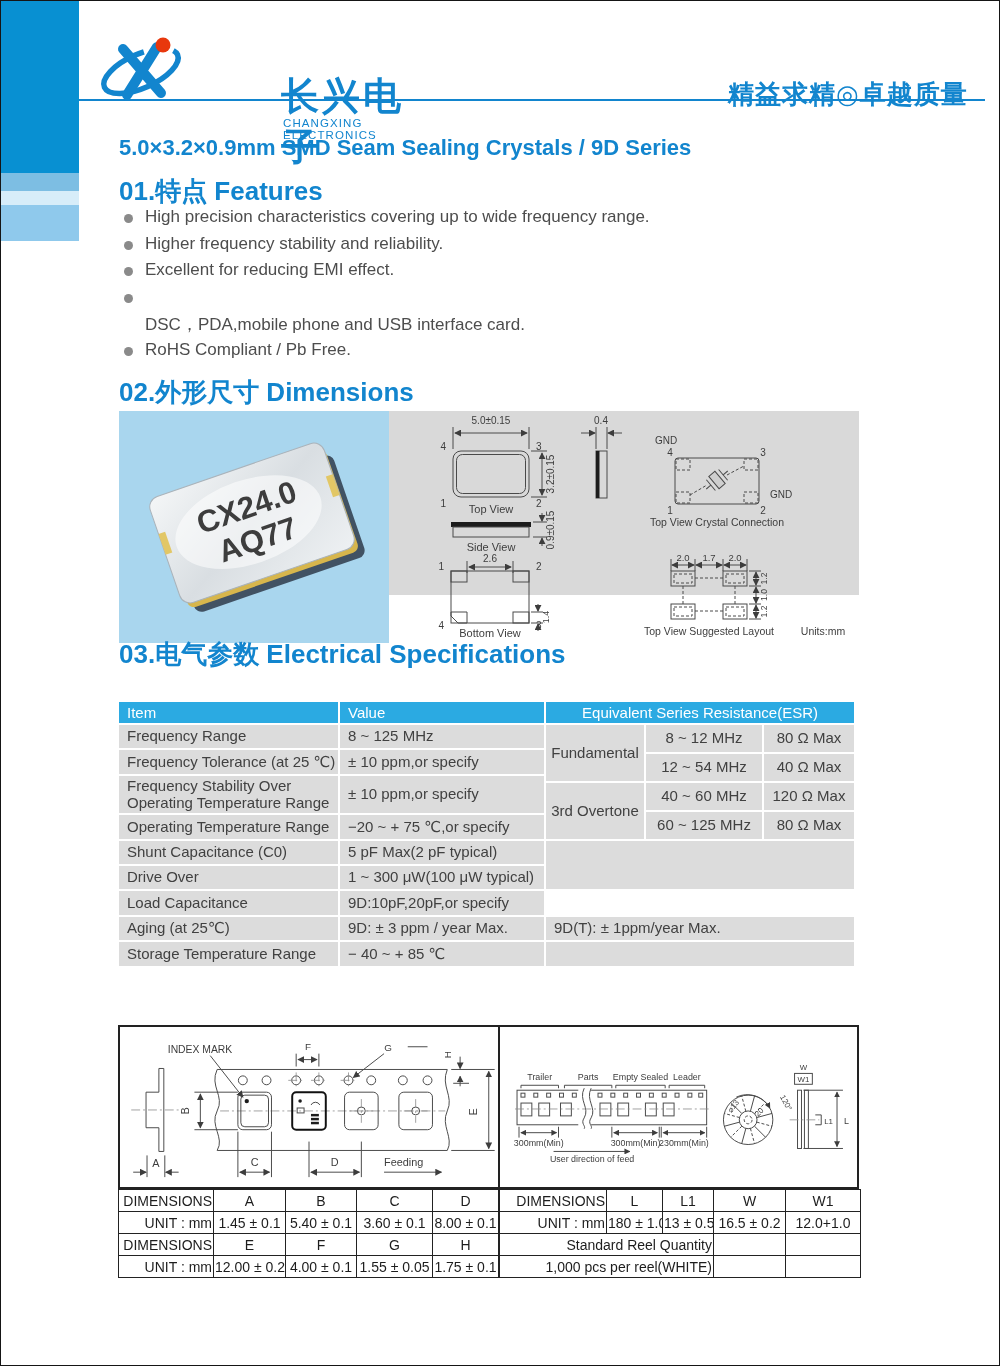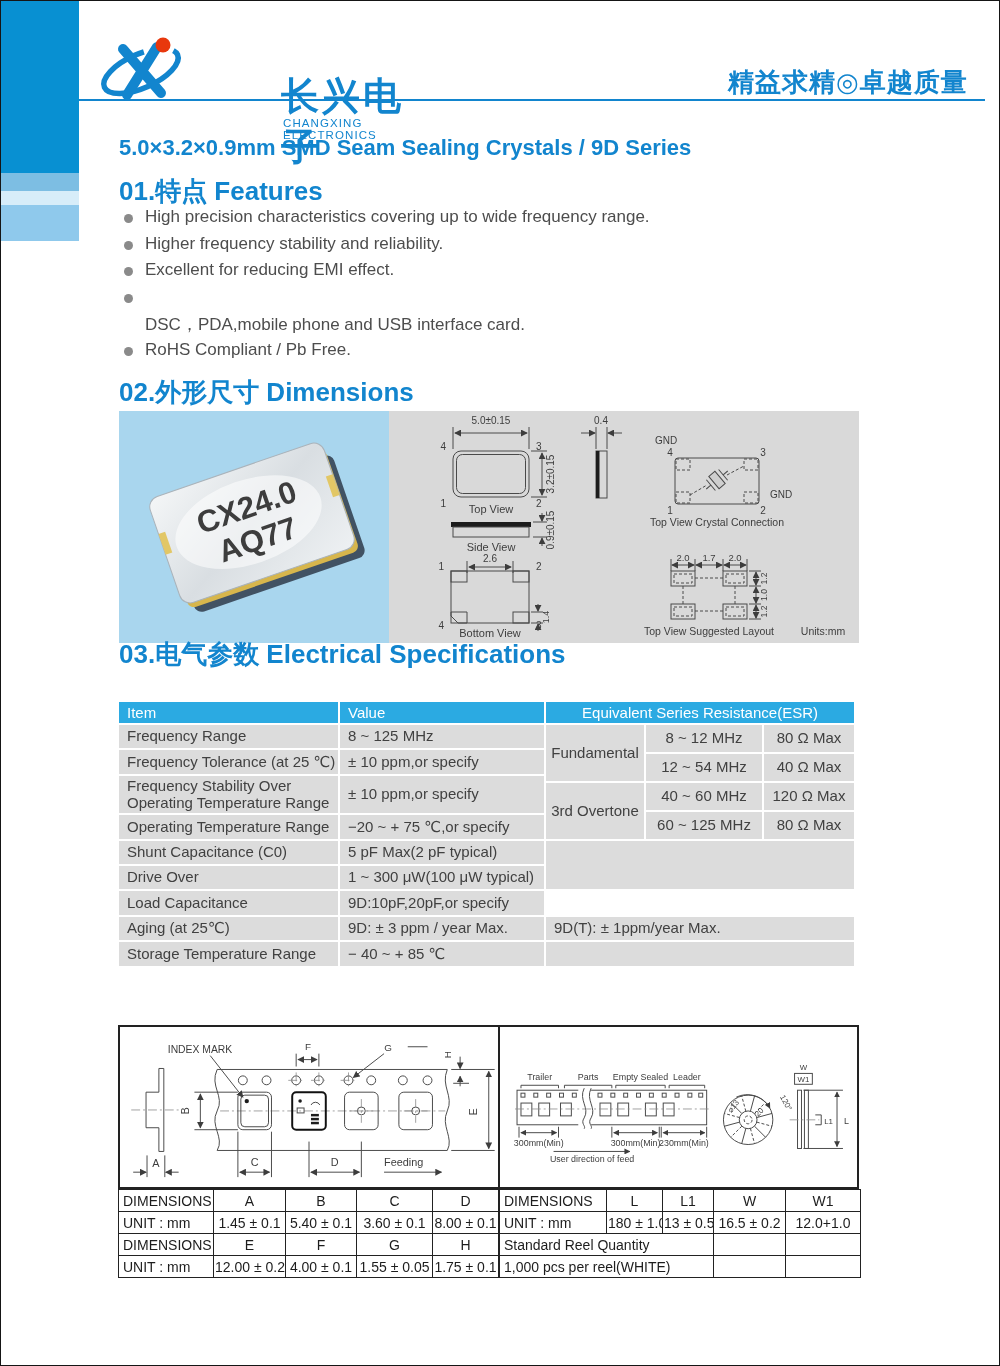--- a/index.html
+++ b/index.html
@@ -6,47 +6,47 @@
   body{font-family:"Liberation Sans","DejaVu Sans",sans-serif;}
   .page{position:relative;width:1000px;height:1366px;background:#fff;border:1px solid #151515;box-sizing:border-box;overflow:hidden;}
   .bar{position:absolute;left:0;width:78px;}
   .bar1{top:0;height:172px;background:#0890D2;}
   .bar2{top:172px;height:18px;background:#7DBEE3;}
   .bar3{top:190px;height:14px;background:#D7EDF9;}
   .bar4{top:204px;height:36px;background:#8FC9EC;}
   .logo-wrap{position:absolute;left:92px;top:30px;width:320px;height:72px;}
   .logo-cn{position:absolute;left:188px;top:40px;font-size:38px;font-weight:bold;color:#1285CE;letter-spacing:3px;}
   .logo-en{position:absolute;left:190px;top:86px;font-size:11.5px;color:#1285CE;letter-spacing:1.1px;}
-  .slogan{position:absolute;left:727px;top:64px;font-size:26px;font-weight:bold;color:#1285CE;letter-spacing:1px;}
+  .slogan{position:absolute;left:727px;top:76px;font-size:26px;font-weight:bold;color:#1285CE;letter-spacing:1px;}
   .hr-line{position:absolute;left:78px;top:98px;width:906px;height:2px;background:#1285CE;}
   .doc-title{position:absolute;left:118px;top:134px;font-size:22px;font-weight:bold;color:#1285CE;}
   .sec-h{position:absolute;left:118px;font-size:26px;font-weight:bold;color:#1285CE;}
   .features{position:absolute;left:118px;top:206px;width:700px;}
   .f-row{display:flex;align-items:flex-start;height:26.5px;font-size:17px;color:#4D4D4D;}
   .f-row .dot{width:9px;height:9px;border-radius:50%;background:#8A8A8A;margin:7px 12px 0 5px;flex:0 0 9px;}
   .f-row.nodot .dot{visibility:hidden;}
   .dims-box{position:absolute;left:118px;top:410px;width:740px;height:232px;display:flex;}
   .dims-left{width:270px;height:232px;background:#A9D6EE;}
-  .dims-right{width:470px;height:232px;background:#D9D9D9;}
+  .dims-right{width:470px;height:184px;background:#D9D9D9;}
   .spec{position:absolute;left:118px;top:701px;width:739px;display:grid;
         grid-template-columns:219px 204px 308px;
         grid-template-rows:21px 23px 24px 37px 24px 23px 23px 24px 23px 24px;
         gap:2px;background:#fff;font-size:15px;color:#414141;}
   .spec .th{background:#2BAAE2;color:#fff;display:flex;align-items:center;padding-left:8px;}
   .spec .th.c{justify-content:center;padding-left:0;}
   .spec .td{background:#DCDCDC;display:flex;align-items:center;padding-left:8px;line-height:1.12;}
   .esr-block{grid-column:3;grid-row:2/6;display:grid;grid-template-columns:98px 116px 1fr;grid-template-rows:repeat(4,1fr);gap:2px;}
   .esr-block .td,.spec .td.c{justify-content:center;padding-left:0;text-align:center;}
   .pack-box{position:absolute;left:117px;top:1024px;width:741px;height:164px;border:2px solid #222;box-sizing:border-box;display:flex;background:#fff;}
   .pack-left{width:378px;height:160px;}
   .pack-right{width:359px;height:160px;border-left:2px solid #222;box-sizing:content-box;}
   .pack-tables{position:absolute;left:117px;top:1188px;display:flex;}
   .pack-tables table{border-collapse:collapse;table-layout:fixed;font-size:14px;color:#1d1d1d;}
   .pack-tables td{border:1px solid #222;height:21px;text-align:center;padding:0 1px;white-space:nowrap;overflow:hidden;}
-  .pack-tables td.lp{text-align:left;padding-left:4px;}
+  .pack-tables td.lp{text-align:right;padding-left:4px;}
   svg text{font-family:"Liberation Sans","DejaVu Sans",sans-serif;fill:#3d3d3d;}
   .st{stroke:#4a4a4a;fill:none;stroke-width:1;}
   .stk2{stroke:#111;fill:none;stroke-width:2;}
   .dsh{stroke:#4a4a4a;fill:none;stroke-width:1;stroke-dasharray:3,2;}
   .ddl{stroke:#8a8a8a;fill:none;stroke-width:0.8;stroke-dasharray:9,3,2,3;}
   .blk{fill:#1c1c1c;stroke:none;}
 </style>
 </head>
 <body>
 

